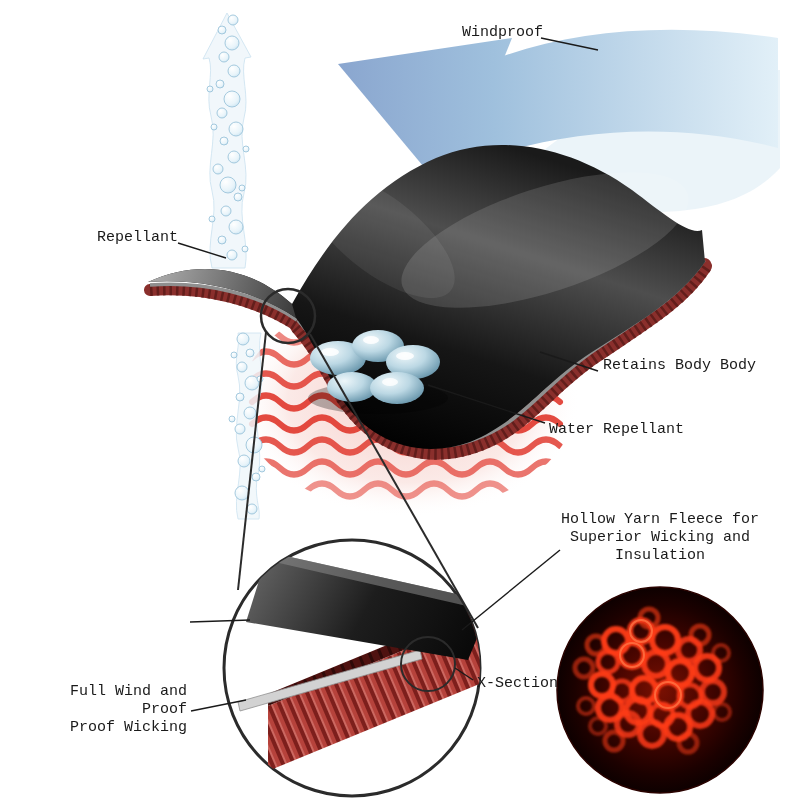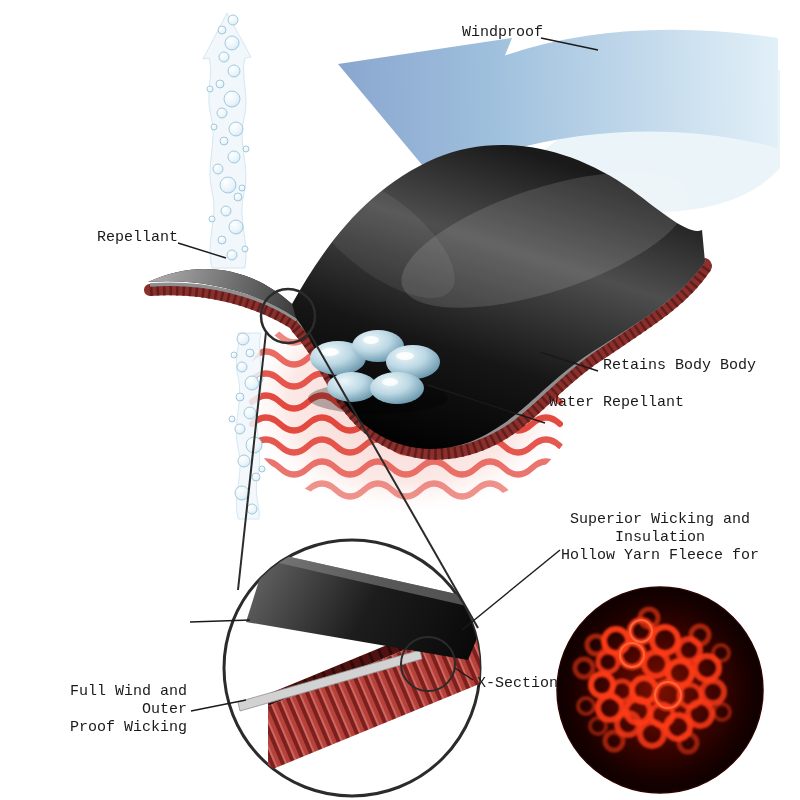--- a/index.html
+++ b/index.html
@@ -256,28 +256,28 @@
     <line x1="560" y1="550" x2="462" y2="630"></line>
     <line x1="190" y1="622" x2="250" y2="620"></line>
     <line x1="191" y1="711" x2="246" y2="700"></line>
     <line x1="473" y1="680" x2="455" y2="668"></line>
   </g>
 </svg>
 
 <div class="label" style="left:462px;top:24px">Windproof</div>
 <div class="label" style="left:97px;top:229px">Repellant</div>
 <div class="label" style="left:603px;top:357px">Retains Body Body</div>
-<div class="label" style="left:549px;top:394px">Water Repellant</div>
+<div class="label" style="left:549px;top:421px">Water Repellant</div>
 
 <div class="label two-line ta-center" style="left:538px;top:511px;width:244px">
+  <div>Hollow Yarn Fleece for</div>
   <div>Superior Wicking and Insulation</div>
-  <div>Hollow Yarn Fleece for</div>
 </div>
 
 
 <div class="label two-line ta-right" style="left:32px;top:683px;width:155px">
-  <div>Full Wind and Outer</div>
+  <div>Full Wind and Proof</div>
   <div>Proof Wicking</div>
 </div>
 
 <div class="label" style="left:477px;top:675px">X-Section</div>
 
 </div>
 
 </body></html>

